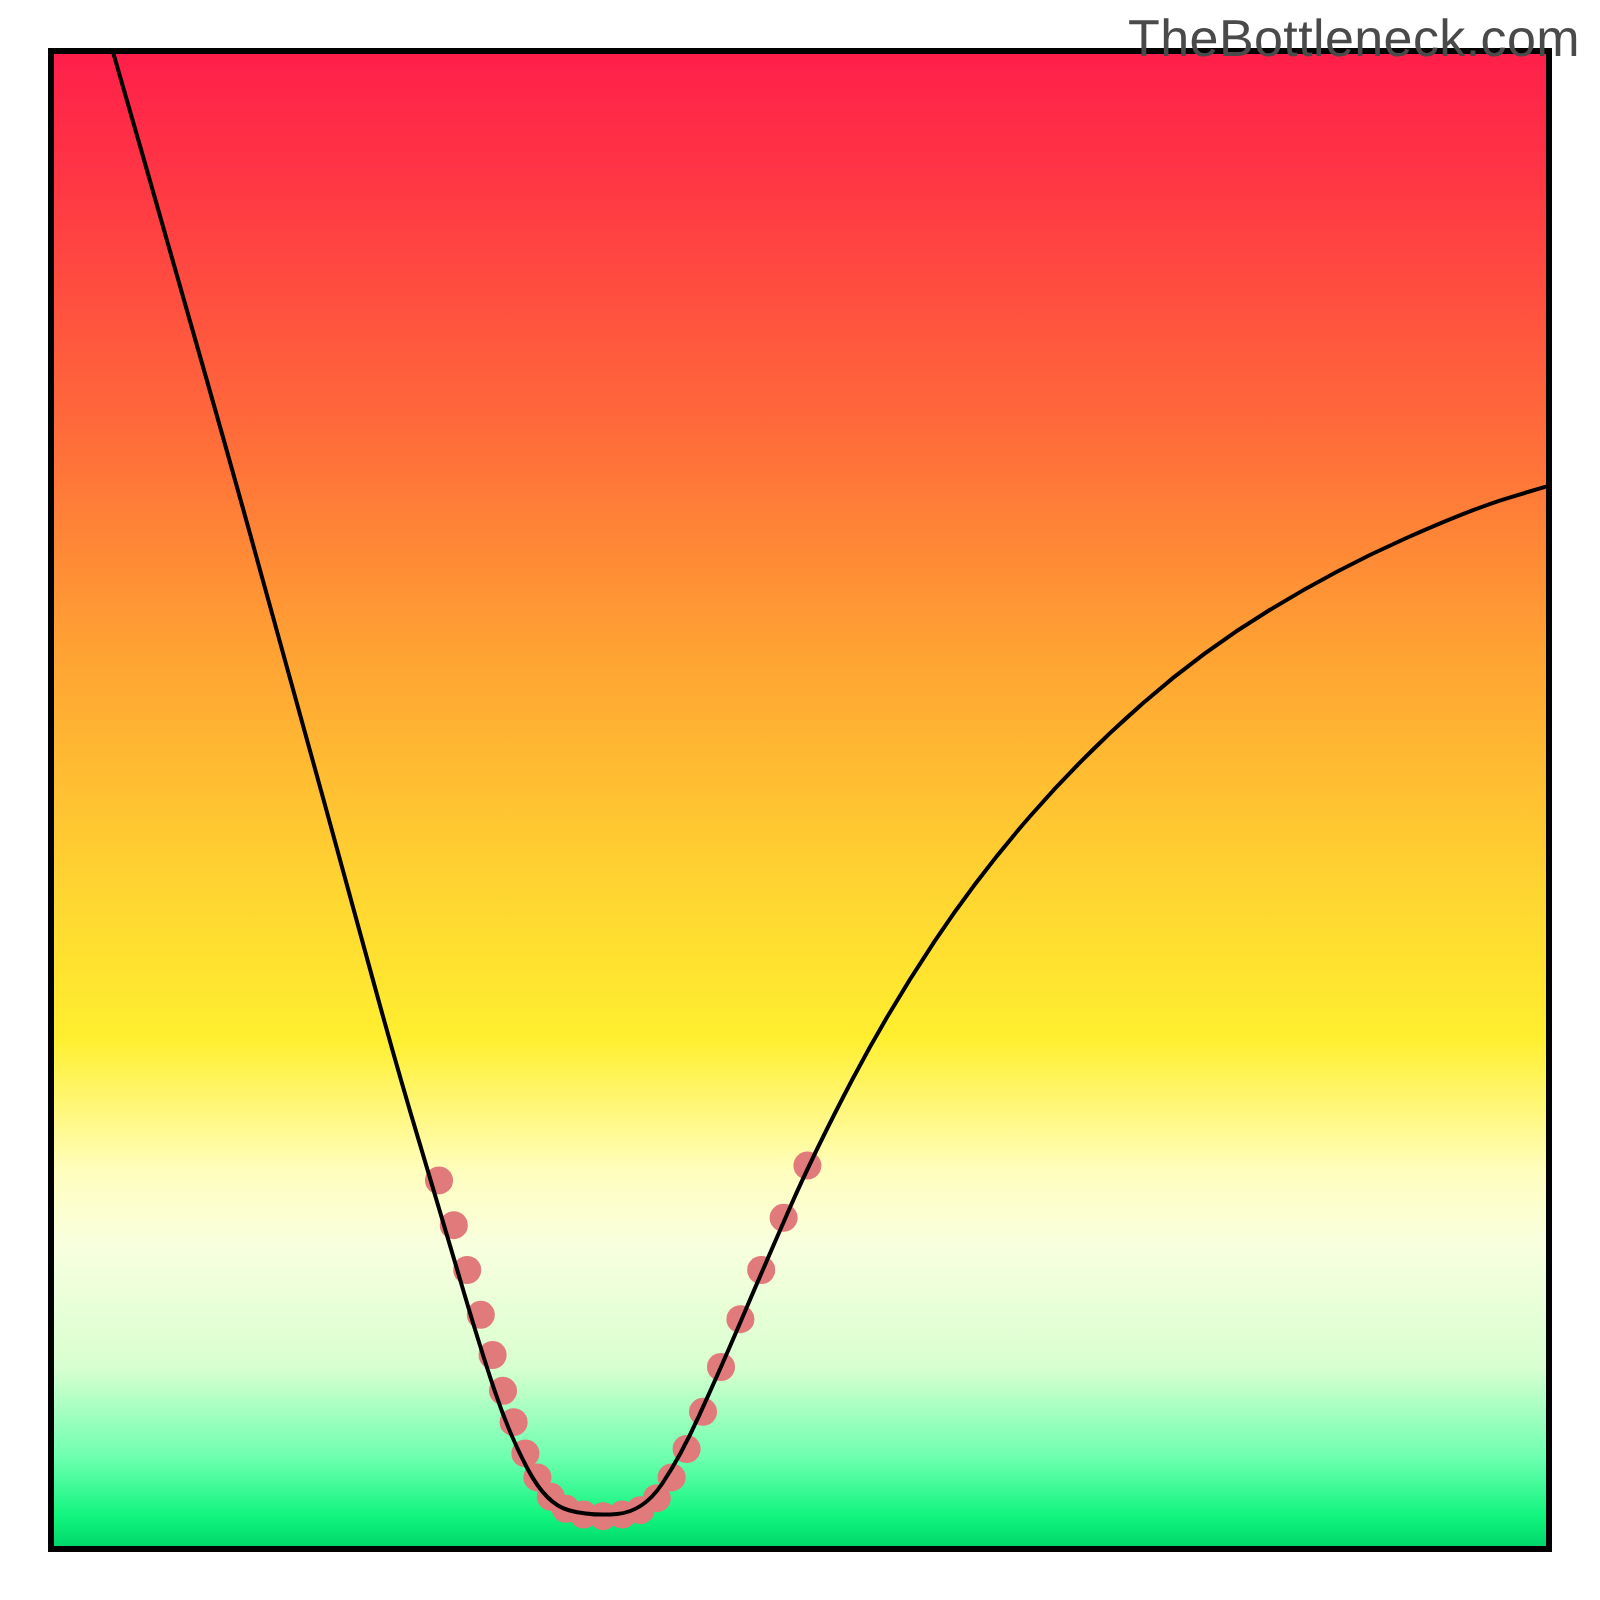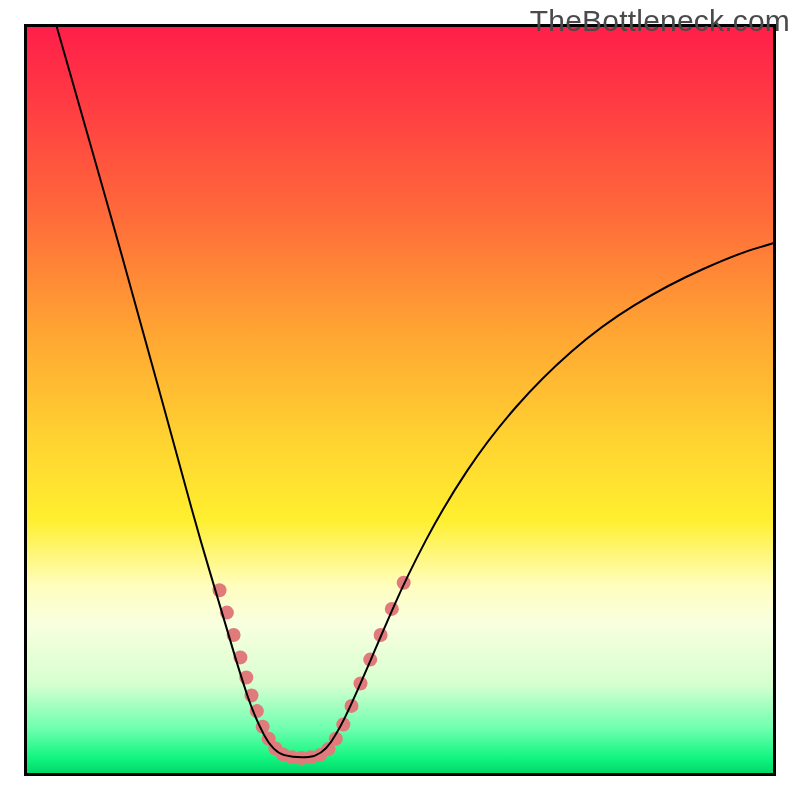--- a/index.html
+++ b/index.html
@@ -48,21 +48,21 @@
     height: 752px;
     border: 3px solid #000;
     box-sizing: border-box;
     pointer-events: none;
   }
   .watermark {
     position: absolute;
     top: 4px;
     right: 10px;
     color: #4a4a4a;
-    font-size: 30px;
+    font-size: 26px;
     font-weight: 500;
     letter-spacing: 0.2px;
   }
   svg.curve {
     position: absolute;
     left: 27px;
     top: 27px;
     width: 746px;
     height: 746px;
     overflow: visible;

